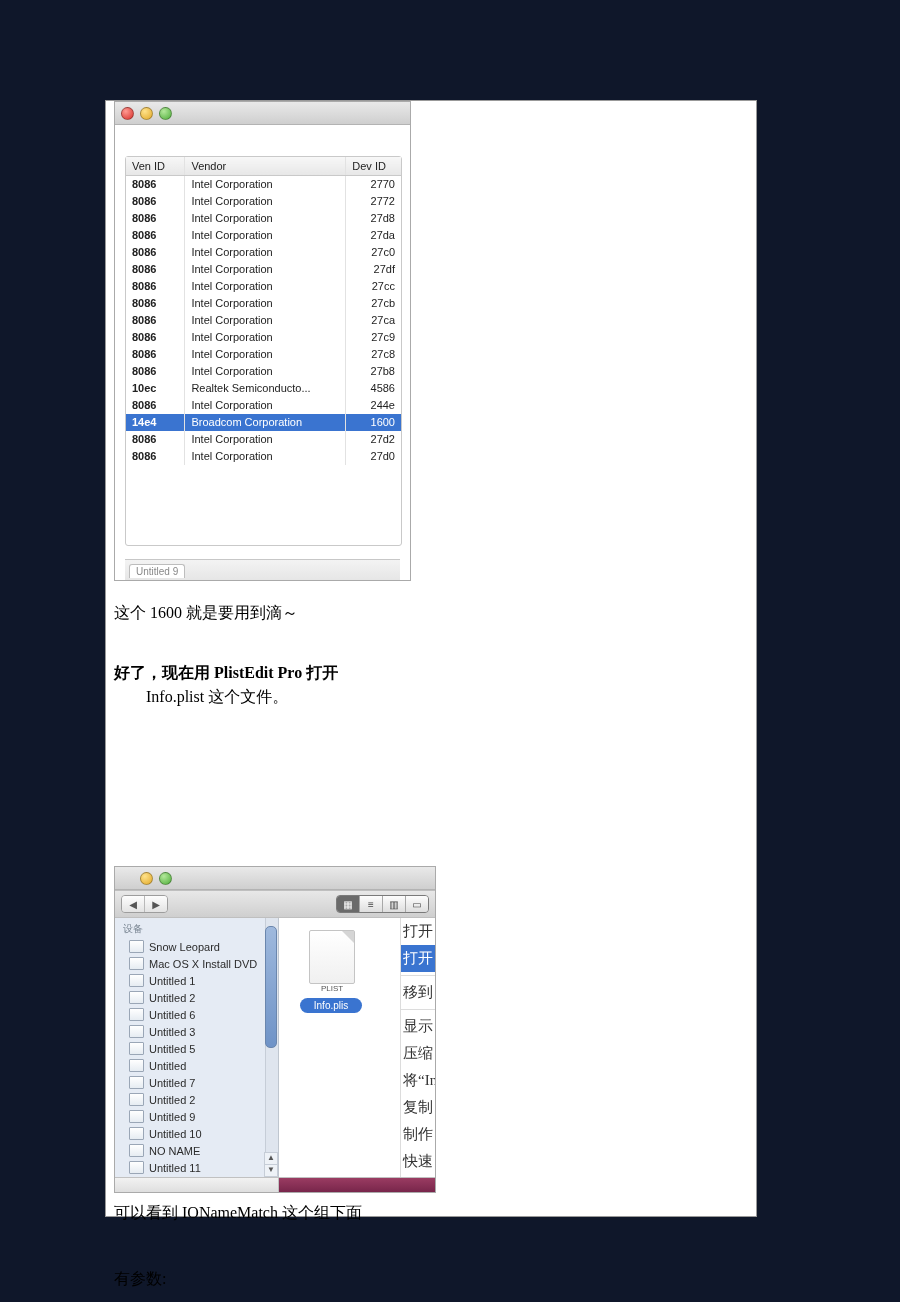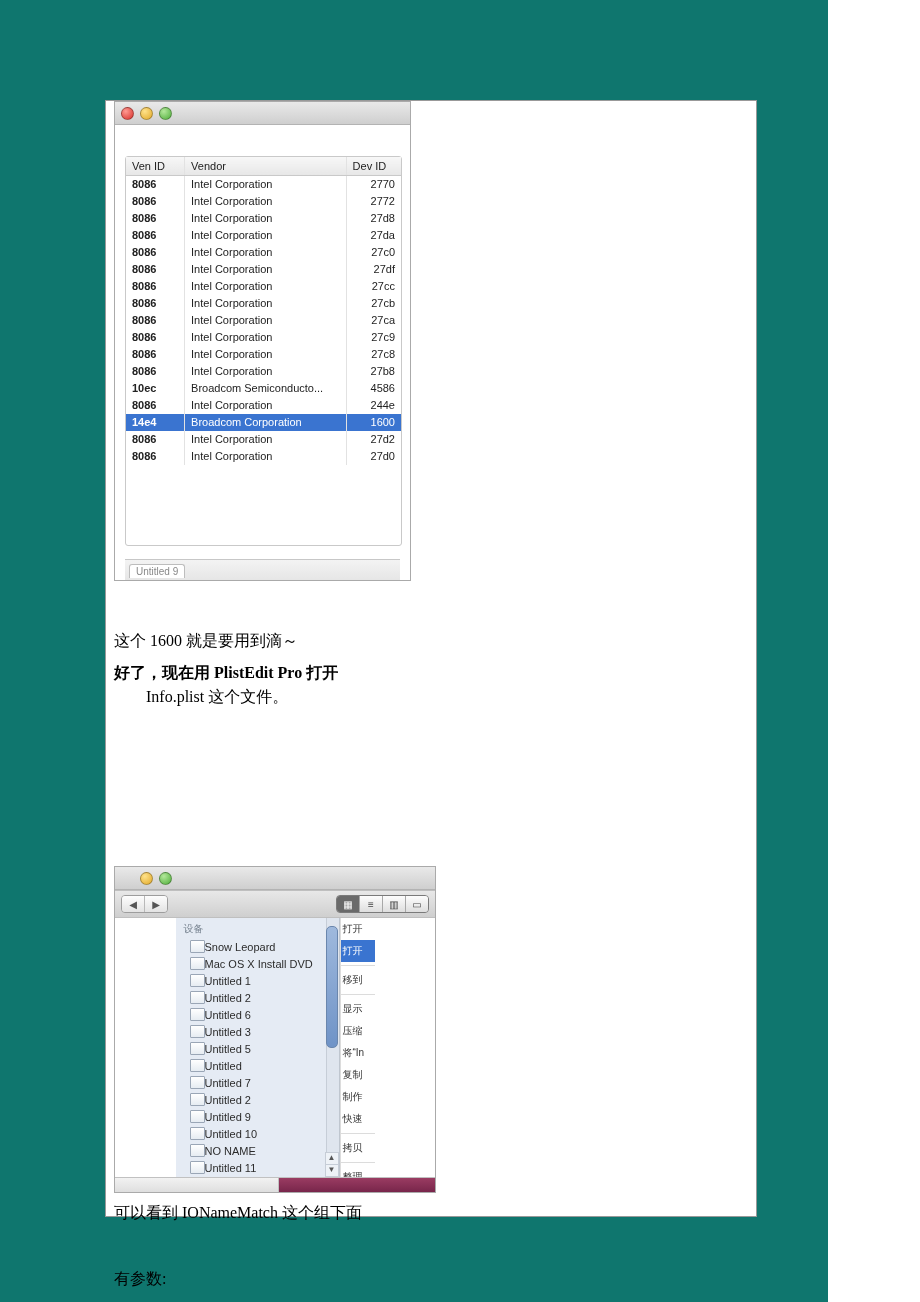--- a/index.html
+++ b/index.html
@@ -1,16 +1,16 @@
 <!DOCTYPE html>
 <html><head>
 <meta charset="utf-8">
 <style>
   html,body{margin:0;padding:0;background:#fff;font-family:"Lucida Grande","Microsoft YaHei",Arial,sans-serif;font-size:12px;color:#000;}
-  .page{width:828px;height:1302px;position:relative;background:#0f766e;}
+  .page{width:900px;height:1302px;position:relative;background:#0f172a;}
   .outer{position:absolute;left:105px;top:100px;width:650px;height:1115px;border:1px solid #999;background:#fff;}
   .watermark{position:absolute;left:200px;top:720px;font-size:42px;font-weight:bold;color:#e6e6e6;letter-spacing:1px;white-space:nowrap;z-index:0;pointer-events:none;}
   .content{position:absolute;left:0;top:0;width:650px;z-index:1;}
   
   .win1{position:absolute;left:8px;top:0;width:295px;height:478px;border:1px solid #aaa;background:#fff;}
   .titlebar{height:22px;background:linear-gradient(#e9e9e9,#cfcfcf);border-bottom:1px solid #b3b3b3;display:flex;align-items:center;padding-left:6px;gap:6px;}
   .tlight{width:11px;height:11px;border-radius:50%;border:1px solid rgba(0,0,0,.3);}
   .tl-r{background:radial-gradient(circle at 35% 30%,#ff9a92,#d7302b);}
   .tl-y{background:radial-gradient(circle at 35% 30%,#ffe28a,#e2aa2a);}
   .tl-g{background:radial-gradient(circle at 35% 30%,#b3e89b,#4fae3a);}
@@ -31,36 +31,36 @@
   
   .win2{position:absolute;left:8px;top:765px;width:320px;height:325px;border:1px solid #aaa;background:#fff;overflow:hidden;}
   .toolbar{height:26px;background:linear-gradient(#e8e8e8,#cfcfcf);border-top:1px solid #bfbfbf;border-bottom:1px solid #bfbfbf;display:flex;align-items:center;padding:0 6px;justify-content:space-between;}
   .nav{display:flex;border:1px solid #9d9d9d;border-radius:4px;overflow:hidden;}
   .nav span{width:22px;height:16px;display:flex;align-items:center;justify-content:center;background:linear-gradient(#fdfdfd,#e3e3e3);font-size:10px;color:#555;}
   .nav span+span{border-left:1px solid #b9b9b9;}
   .viewbtns{display:flex;border:1px solid #7a7a7a;border-radius:4px;overflow:hidden;}
   .viewbtns span{width:22px;height:16px;display:flex;align-items:center;justify-content:center;background:linear-gradient(#fdfdfd,#dedede);border-left:1px solid #a8a8a8;font-size:10px;color:#444;}
   .viewbtns span:first-child{border-left:none;}
   .viewbtns .act{background:#6a6a6a;color:#fff;}
-  .win2-body{display:flex;height:calc(100% - 48px - 18px);justify-content:center;}
+  .win2-body{display:flex;height:calc(100% - 48px - 18px);}
   .sidebar{width:163px;background:#e5ebf4;border-right:1px solid #bfc6cf;height:100%;position:relative;overflow:hidden;}
   .sb-hdr{font-size:10px;color:#7a8693;padding:4px 8px 2px;}
-  .sb-item{display:flex;align-items:center;padding:2px 8px 2px 14px;font-size:11px;color:#2b2b2b;}
+  .sb-item{display:flex;align-items:center;gap:5px;padding:2px 8px 2px 14px;font-size:11px;color:#2b2b2b;}
   .sb-icon{width:13px;height:11px;border:1px solid #9aa6b6;border-radius:1px;background:linear-gradient(#fff,#e6ecf2);}
   .sb-scroll{position:absolute;right:0;top:0;width:12px;height:100%;background:#dfe5ee;border-left:1px solid #c6cdd7;}
   .sb-thumb{position:absolute;right:1px;top:8px;width:10px;height:120px;border-radius:5px;background:linear-gradient(#9fb9dd,#6f93c7);border:1px solid #6a86ad;}
   .sb-arrow{position:absolute;right:0;width:12px;height:11px;background:#eef2f7;border:1px solid #c6cdd7;font-size:8px;text-align:center;line-height:10px;color:#555;}
   .sb-up{bottom:12px;}
   .sb-down{bottom:0;}
   .midpane{flex:1;background:#fff;position:relative;}
   .plist-icon{position:absolute;left:30px;top:12px;width:44px;height:52px;border:1px solid #c4c4c4;background:linear-gradient(#fff,#f0f0f0);border-radius:2px;}
   .plist-fold{position:absolute;right:0;top:0;width:0;height:0;border-left:12px solid transparent;border-top:12px solid #d5d5d5;}
   .plist-lbl{position:absolute;left:30px;top:66px;width:46px;text-align:center;font-size:8px;color:#555;}
   .plist-sel{position:absolute;left:21px;top:80px;width:62px;height:15px;border-radius:8px;background:#3a74d0;color:#fff;font-size:10px;line-height:15px;text-align:center;overflow:hidden;}
-  .ctxpane{width:34px;background:#fff;border-left:1px solid #dcdcdc;font-size:10px;color:#333;overflow:hidden;}
+  .ctxpane{width:34px;background:#fff;border-left:1px solid #dcdcdc;font-size:15px;color:#333;overflow:hidden;font-family:Liberation Serif, serif;}
   .ctx-item{padding:4px 2px;white-space:nowrap;}
   .ctx-sel{background:#3a74d0;color:#fff;}
   .ctx-sep{height:1px;background:#dcdcdc;margin:3px 0;}
   .win2-foot{height:18px;background:linear-gradient(#f2f2f2,#d9d9d9);border-top:1px solid #c1c1c1;display:flex;}
   .win2-foot .sbpanel{width:163px;border-right:1px solid #c1c1c1;}
   .win2-foot .mainpanel{flex:1;background:linear-gradient(#9a3c62,#6e1f44);}
 </style>
 </head>
 <body>
 
@@ -140,21 +140,21 @@
                   <td>Intel Corporation</td>
                   <td>27c8</td>
                 </tr>
                 <tr>
                   <td>8086</td>
                   <td>Intel Corporation</td>
                   <td>27b8</td>
                 </tr>
                 <tr>
                   <td>10ec</td>
-                  <td>Broadcom Semiconducto...</td>
+                  <td>Realtek Semiconducto...</td>
                   <td>4586</td>
                 </tr>
                 <tr>
                   <td>8086</td>
                   <td>Intel Corporation</td>
                   <td>244e</td>
                 </tr>
                 <tr class="row-sel">
                   <td>14e4</td>
                   <td>Broadcom Corporation</td>
@@ -172,21 +172,21 @@
                 </tr>
               </tbody>
           </table>
           <div class="tbl-foot"></div>
         </div>
         <div class="tab-strip">
           <span class="tabbtn">Untitled 9</span>
         </div>
       </div>
 
-      <div class="para" style="left:8px;top:528px;">这个 1600 就是要用到滴～</div>
+      <div class="para" style="left:8px;top:500px;">这个 1600 就是要用到滴～</div>
       <div class="para" style="left:8px;top:560px;font-weight:bold;">好了，现在用 PlistEdit Pro 打开</div>
       <div class="para" style="left:8px;top:584px;margin-left:32px;">Info.plist 这个文件。</div>
 
       <div class="win2">
         <div class="titlebar">
           <span class="tlight tl-r" style="visibility:hidden"></span>
           <span class="tlight tl-y"></span>
           <span class="tlight tl-g"></span>
         </div>
         <div class="toolbar">
@@ -261,20 +261,27 @@
                   <span class="sb-icon"></span>
                   <span>Untitled 11</span>
                 </div>
                 <div class="sb-item"></div>
               </div>
             <div class="sb-scroll">
               <div class="sb-thumb"></div>
               <div class="sb-arrow sb-up">▲</div>
               <div class="sb-arrow sb-down">▼</div>
             </div>
+          </div>
+          <div class="midpane">
+            <div class="plist-icon">
+              <div class="plist-fold"></div>
+            </div>
+            <div class="plist-lbl">PLIST</div>
+            <div class="plist-sel">Info.plis</div>
           </div>
           <div class="ctxpane">
             <div class="ctx-item">打开</div>
             <div class="ctx-item ctx-sel">打开</div>
             <div class="ctx-sep"></div>
             <div class="ctx-item">移到</div>
             <div class="ctx-sep"></div>
             <div class="ctx-item">显示</div>
             <div class="ctx-item">压缩</div>
             <div class="ctx-item">将“In</div>

